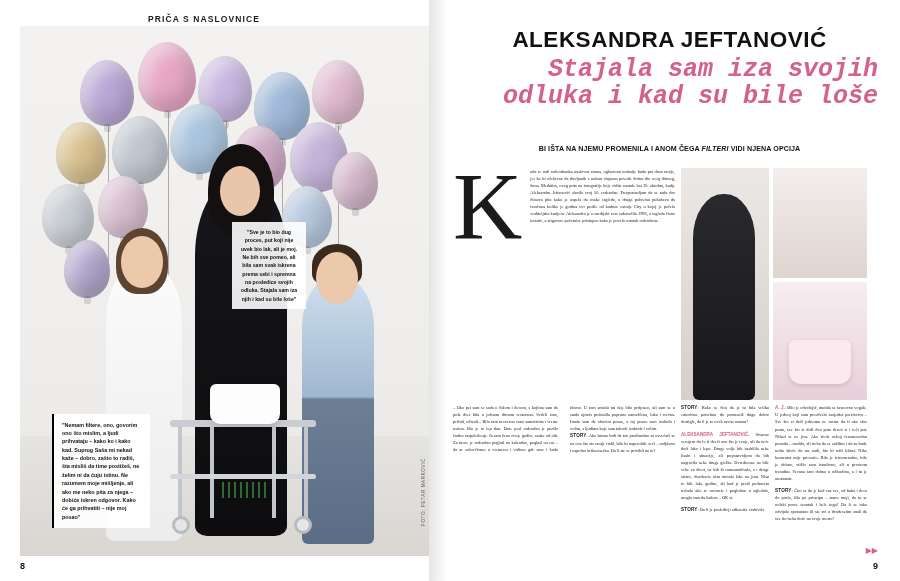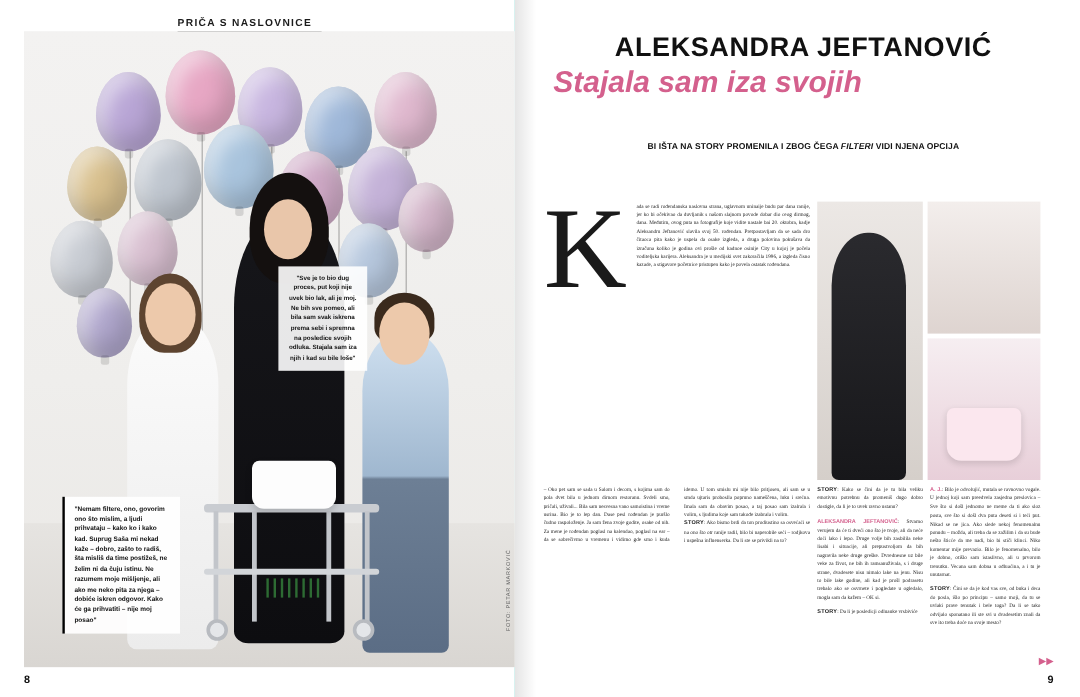--- a/index.html
+++ b/index.html
@@ -220,26 +220,26 @@
     font-family: "Liberation Sans", sans-serif;
     font-weight: bold;
     font-size: 22.5px;
     letter-spacing: .5px;
     color: #111;
     text-align: center;
     line-height: 1.05;
   }
   .h-title {
     margin-top: 4px;
-    font-family: Liberation Sans, sans-serif;
+    font-family: Liberation Mono, monospace;
     font-weight: bold;
     font-style: italic;
     font-size: 25px;
     line-height: 1.08;
-    text-align: left;
+    text-align: right;
     color: #d4608d;
   }
   .standfirst {
     margin-top: 12px;
     font-family: "Liberation Sans", sans-serif;
     font-weight: bold;
     font-size: 7.1px;
     line-height: 1.6;
     letter-spacing: .1px;
     text-align: center;
@@ -429,25 +429,26 @@
 
   <div class="page-fold"></div>
 
   <div class="page-right">
     <div class="gutter-shadow"></div>
 
     <div class="headline-block">
       <div class="h-name">ALEKSANDRA JEFTANOVIĆ</div>
       <div class="h-title">
         <div>Stajala sam iza svojih</div>
+        <div>odluka i kad su bile loše</div>
       </div>
       <div class="standfirst">
         <br>
         <br>
-        <span>BI IŠTA NA STORY PROMENILA I ZBOG ČEGA </span><i>FILTERI</i><span> VIDI NJENA OPCIJA</span>
+        <span>BI IŠTA NA NJEMU PROMENILA I ANOM ČEGA </span><i>FILTERI</i><span> VIDI NJENA OPCIJA</span>
       </div>
     </div>
 
     <div class="right-photos">
       <div class="rp rp1">
         <div class="rp-figure"></div>
       </div>
       <div class="rp rp2"></div>
       <div class="rp rp3">
         <div class="rp-cake"></div>

